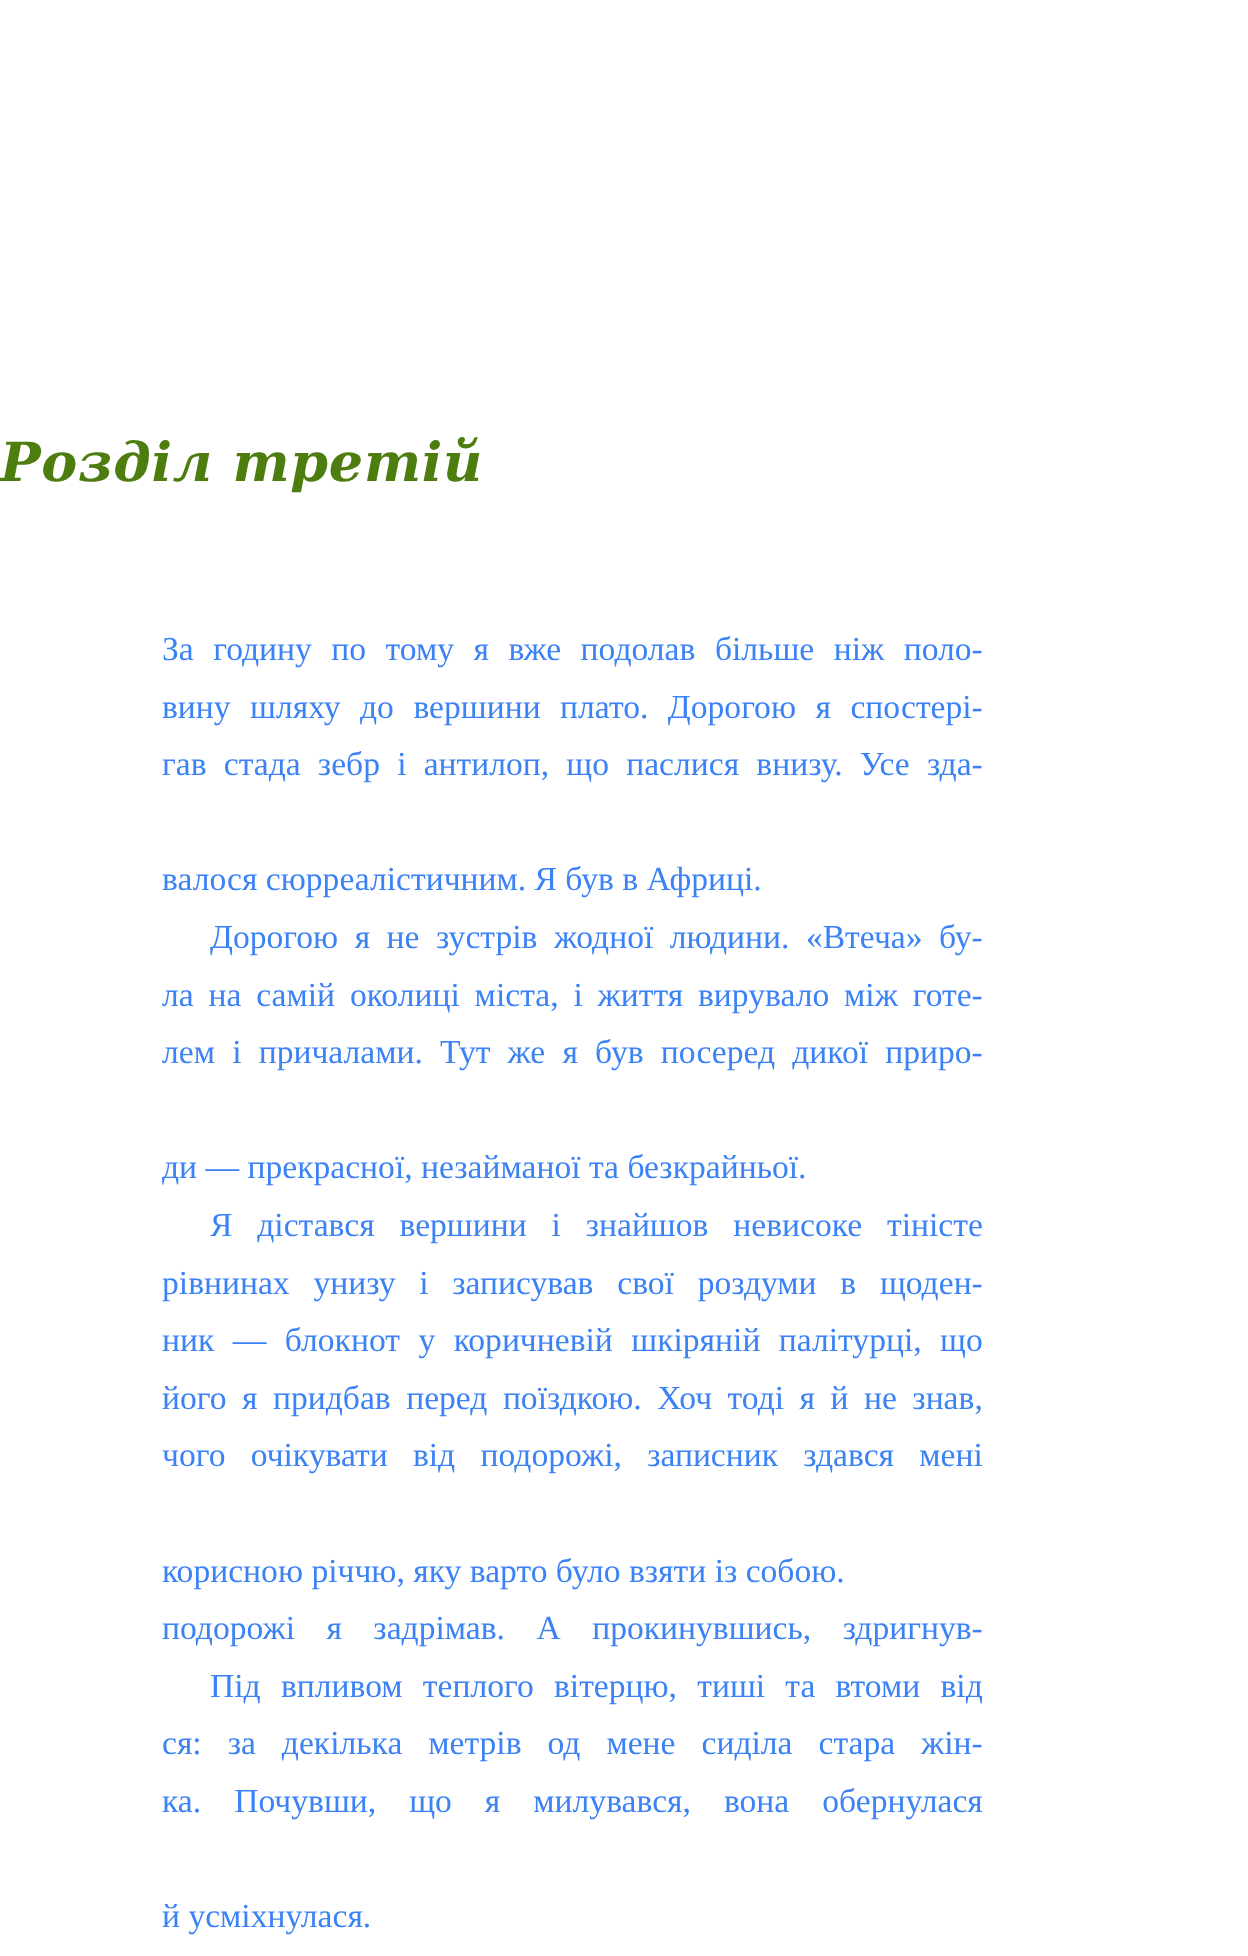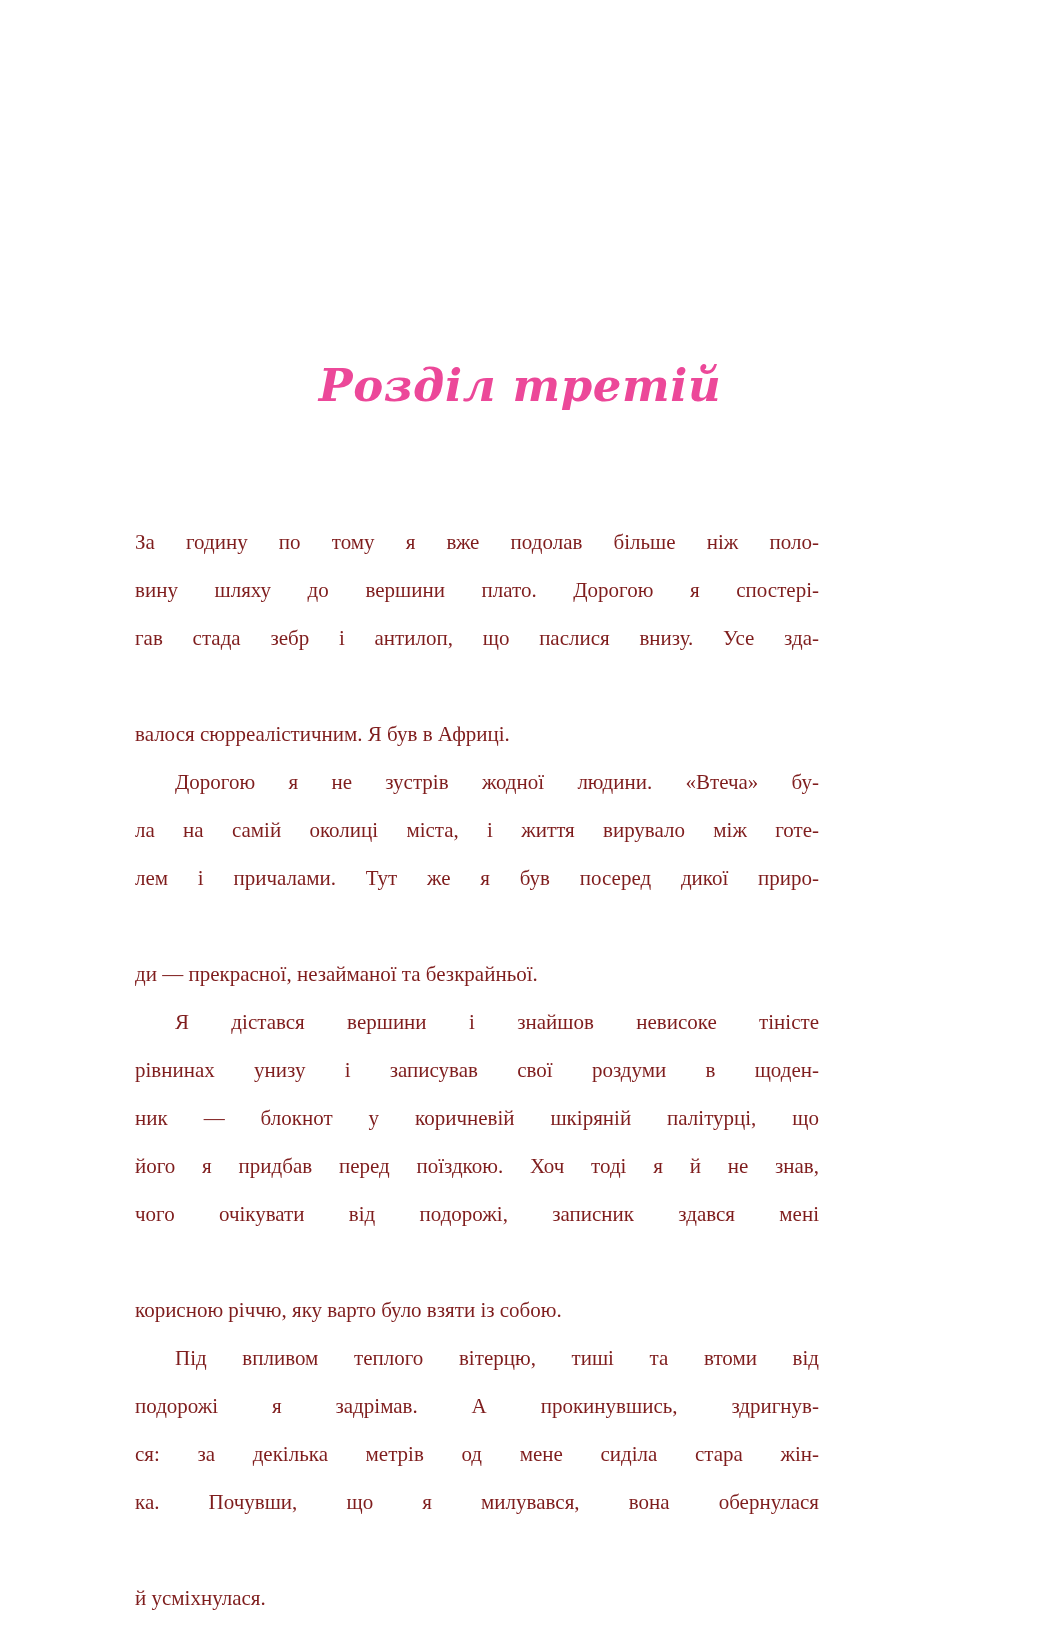--- a/index.html
+++ b/index.html
@@ -22,46 +22,46 @@
     inset: 0;
     background: #ffffff;
   }
 
   
   .chapter-title {
     position: absolute;
     left: 0;
     right: 0;
     top: 330px;
-    text-align: center;
+    text-align: left;
     font-family: "DejaVu Serif", "Liberation Serif", serif;
     font-style: italic;
     font-weight: 700;
     font-size: 45px;
     line-height: 1.15;
     letter-spacing: 0.6px;
-    color: #ec4899;
+    color: #4d7c0f;
     white-space: nowrap;
   }
 
   
   .text-column {
     position: absolute;
     left: 135px;
     top: 518px;
     width: 684px;
   }
 
   .para {
     margin: 0;
-    font-size: 21px;
+    font-size: 28px;
     line-height: 48px;
     text-align: justify;
     text-align-last: left;
-    color: #7f1d1d;
+    color: #3b82f6;
     -webkit-font-smoothing: antialiased;
     hyphens: manual;
   }
 
   
   .line {
     display: block;
     text-align: justify;
     text-align-last: justify;
     white-space: pre-wrap;
@@ -100,22 +100,22 @@
     <p class="para">
       <span class="line indent">Я дістався вершини і знайшов невисоке тіністе</span>
       <span class="line">рівнинах унизу і записував свої роздуми в щоден-</span>
       <span class="line">ник — блокнот у коричневій шкіряній палітурці, що</span>
       <span class="line">його я придбав перед поїздкою. Хоч тоді я й не знав,</span>
       <span class="line">чого очікувати від подорожі, записник здався мені</span>
       <span class="line last">корисною річчю, яку варто було взяти із собою.</span>
     </p>
 
     <p class="para">
+      <span class="line">подорожі я задрімав. А прокинувшись, здригнув-</span>
       <span class="line indent">Під впливом теплого вітерцю, тиші та втоми від</span>
-      <span class="line">подорожі я задрімав. А прокинувшись, здригнув-</span>
       <span class="line">ся: за декілька метрів од мене сиділа стара жін-</span>
       <span class="line">ка. Почувши, що я милувався, вона обернулася</span>
       <span class="line last">й усміхнулася.</span>
     </p>
 
 
   </div>
 </div>
 
 </body></html>

